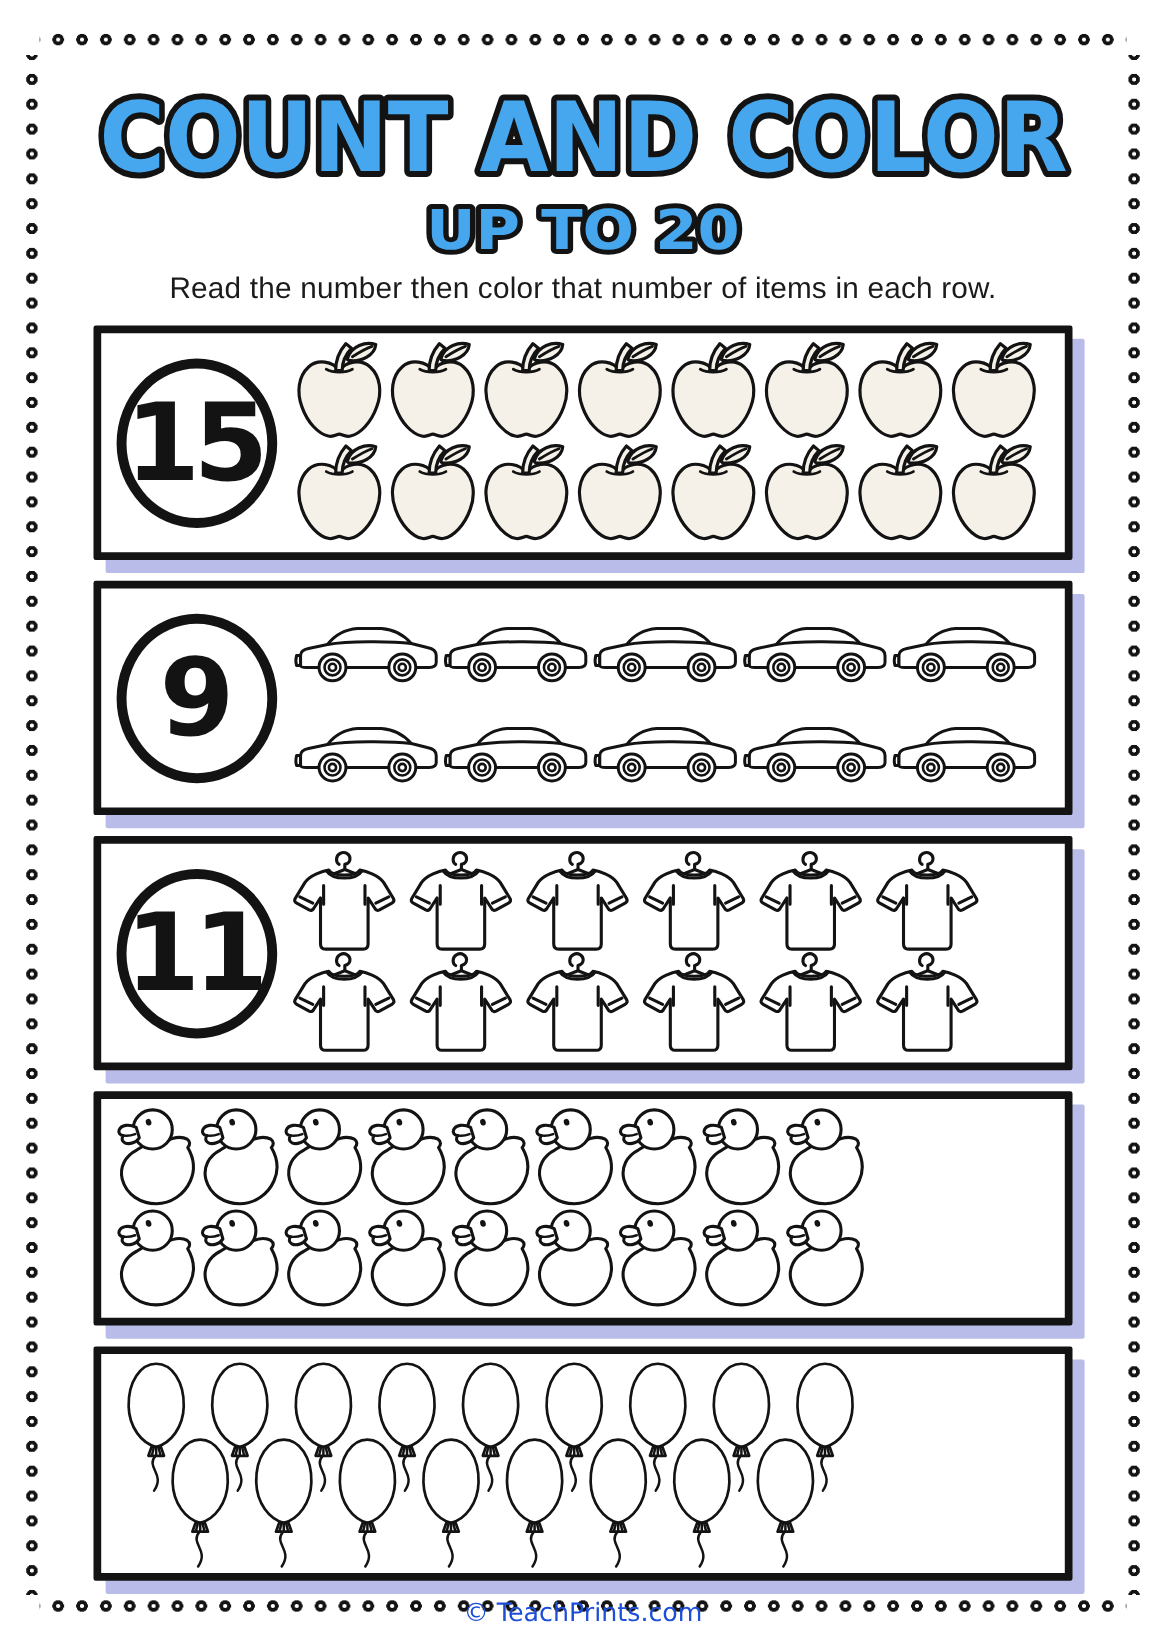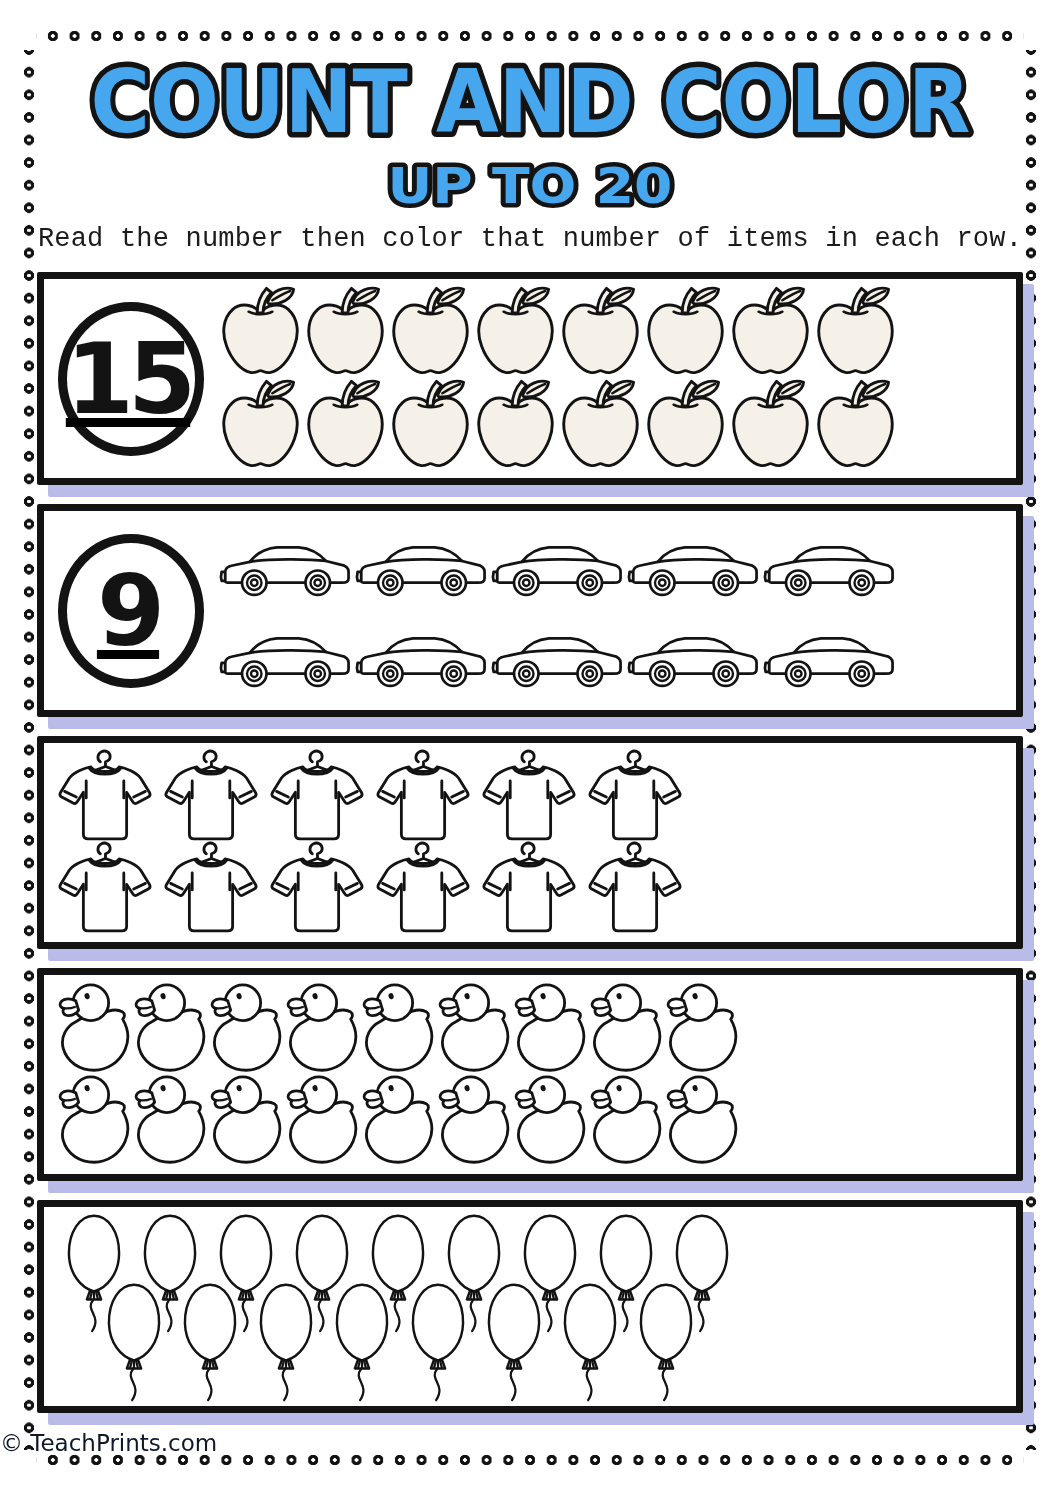--- a/index.html
+++ b/index.html
@@ -15,45 +15,45 @@
     position:relative; width:1060px; height:1500px; background:var(--paper);
     overflow:hidden; font-family:"Liberation Sans", sans-serif;
   }
   
   .dots{position:absolute; background-repeat:repeat; background-position:center;}
   .dots-top   {left:36px; right:36px; top:30px;   height:12px; background-image:var(--ring); background-size:21.7px 12px; background-repeat:repeat-x;}
   .dots-bottom{left:36px; right:36px; bottom:34px;height:12px; background-image:var(--ring); background-size:21.7px 12px; background-repeat:repeat-x;}
   .dots-left  {left:23px; top:50px; bottom:50px; width:12px;  background-image:var(--ring); background-size:12px 22.6px; background-repeat:repeat-y;}
   .dots-right {right:23px;top:50px; bottom:50px; width:12px;  background-image:var(--ring); background-size:12px 22.6px; background-repeat:repeat-y;}
 
-  .content{position:relative; padding-top:54px;}
+  .content{position:relative; padding-top:77px;}
 
   .title-svg{display:block;margin:0 auto;}
   .title-text{
     font-family:"DejaVu Sans", sans-serif; font-weight:bold; font-size:88px;
     fill:var(--blue); stroke:var(--ink); stroke-width:11px;
     stroke-linejoin:round; paint-order:stroke fill;
   }
   .subtitle-svg{display:block;margin:2px auto 0;}
   .subtitle-text{
     font-family:"DejaVu Sans", sans-serif; font-weight:bold; font-size:50px;
     fill:var(--blue); stroke:var(--ink); stroke-width:9px;
     stroke-linejoin:round; paint-order:stroke fill;
   }
   .instruction{
     margin:8px 0 0; text-align:center; font-size:27px; color:#1b1b1b;
-    font-family:Liberation Mono, monospace; letter-spacing:0.2px;
+    font-family:Liberation Sans, sans-serif; letter-spacing:0.2px;
   }
 
   .rows{margin-top:18px;}
   .row-box{
-    width:986px; height:213px; margin:0 auto 19px; box-sizing:border-box;
+    width:890px; height:213px; margin:0 auto 19px; box-sizing:border-box;
     border:7px solid var(--ink); border-radius:2px; background:#ffffff;
     box-shadow:11px 12px 0 var(--shadow);
-    display:flex; align-items:center; padding:2px 8px 2px 14px;text-decoration:underline;
+    display:flex; align-items:center; padding:2px 8px 2px 14px;
   }
   .number-circle{
     width:146px; height:154px; box-sizing:border-box; flex:none;
     border:9px solid var(--ink); border-radius:50%;
     display:flex; align-items:center; justify-content:center; margin-right:14px;
     background:#fff;
   }
   .number{
     font-family:"DejaVu Sans", sans-serif; font-weight:bold; font-size:98px;
     color:var(--ink); line-height:1; letter-spacing:-6px; padding-left:2px; padding-right:8px;
@@ -75,21 +75,21 @@
   .line-balloon.bottom{margin-left:40px; margin-top:-52px;}
 
   
   .s-fill {fill:#ffffff; stroke:var(--ink); stroke-width:3;   stroke-linejoin:round;}
   .s-cream{fill:var(--cream); stroke:var(--ink); stroke-width:3.4; stroke-linejoin:round;}
   .s-line {fill:none; stroke:var(--ink); stroke-width:3;   stroke-linecap:round; stroke-linejoin:round;}
   .s-line2{fill:none; stroke:var(--ink); stroke-width:2.4; stroke-linecap:round;}
   .s-thin {fill:#ffffff; stroke:var(--ink); stroke-width:2.6; stroke-linejoin:round;}
 
   .footer{
-    text-align:left; margin-top:-2px; font-size:23px; color:#0f172a;
+    text-align:center; margin-top:-2px; font-size:23px; color:#1d4ed8;
     font-family:"DejaVu Sans", sans-serif;
   }
 </style>
 </head>
 <body>
 
 <div class="page">
   <div class="dots dots-top"></div>
   <div class="dots dots-bottom"></div>
   <div class="dots dots-left"></div>
@@ -385,20 +385,23 @@
       <circle class="s-fill" r="13.5"></circle>
                   <circle class="s-thin" r="8"></circle>
                   <circle class="s-thin" r="3.6"></circle>
     </g>
   </svg>
             </div>
           </div>
   </div>
 
   <div class="row-box">
+    <div class="number-circle">
+      <span class="number">11</span>
+    </div>
     <div class="items">
             <div class="item-line line-shirt top">
               <svg viewBox="0 0 100 106">
     <path class="s-line" d="M45,15.5 C41.5,13.5 41.5,7.5 46,5 C50.5,2.5 55.5,5.5 55.5,10 C55.5,13.5 52.5,15 50.5,15.5 L50.5,20"></path>
     <path class="s-line" d="M39,25 L50.5,20.5 L62,25"></path>
     <path class="s-fill" d="M35,21 C29,22 17,26 12,33 L2.5,48.5 C1.5,50.5 2,52 4,53 L16,59.5 C18,60.5 19.5,60 20.5,58 L27,48 L27,92.5 C27,96 28.5,97.5 32,97.5 L68,97.5 C71.5,97.5 73,96 73,92.5 L73,48 L79.5,58 C80.5,60 82,60.5 84,59.5 L96,53 C98,52 98.5,50.5 97.5,48.5 L88,33 C83,26 71,22 65,21 C61,27.5 39,27.5 35,21 Z"></path>
     <path class="s-line" d="M33,22 C39,31 61,31 67,22"></path>
     <path class="s-line" d="M30,36 L30,54 M70,36 L70,54"></path>
     <path class="s-line" d="M7,47 L19.5,53 M93,47 L80.5,53"></path>
   </svg>

